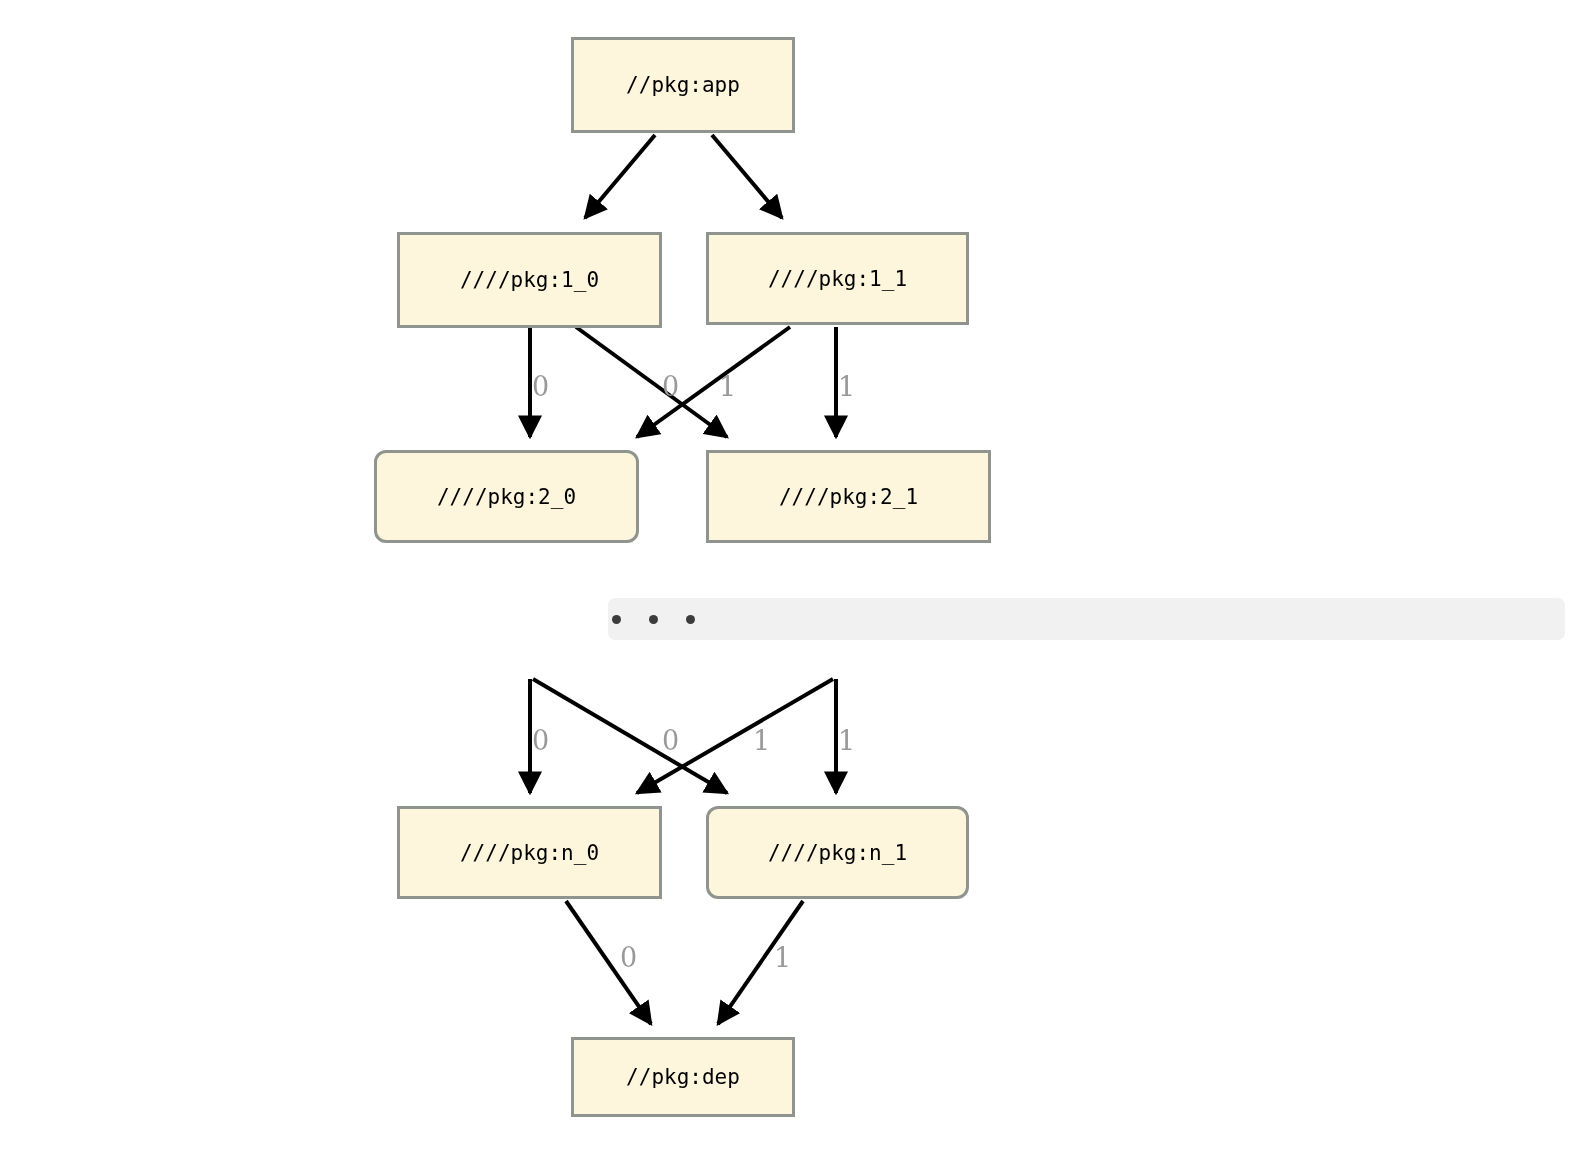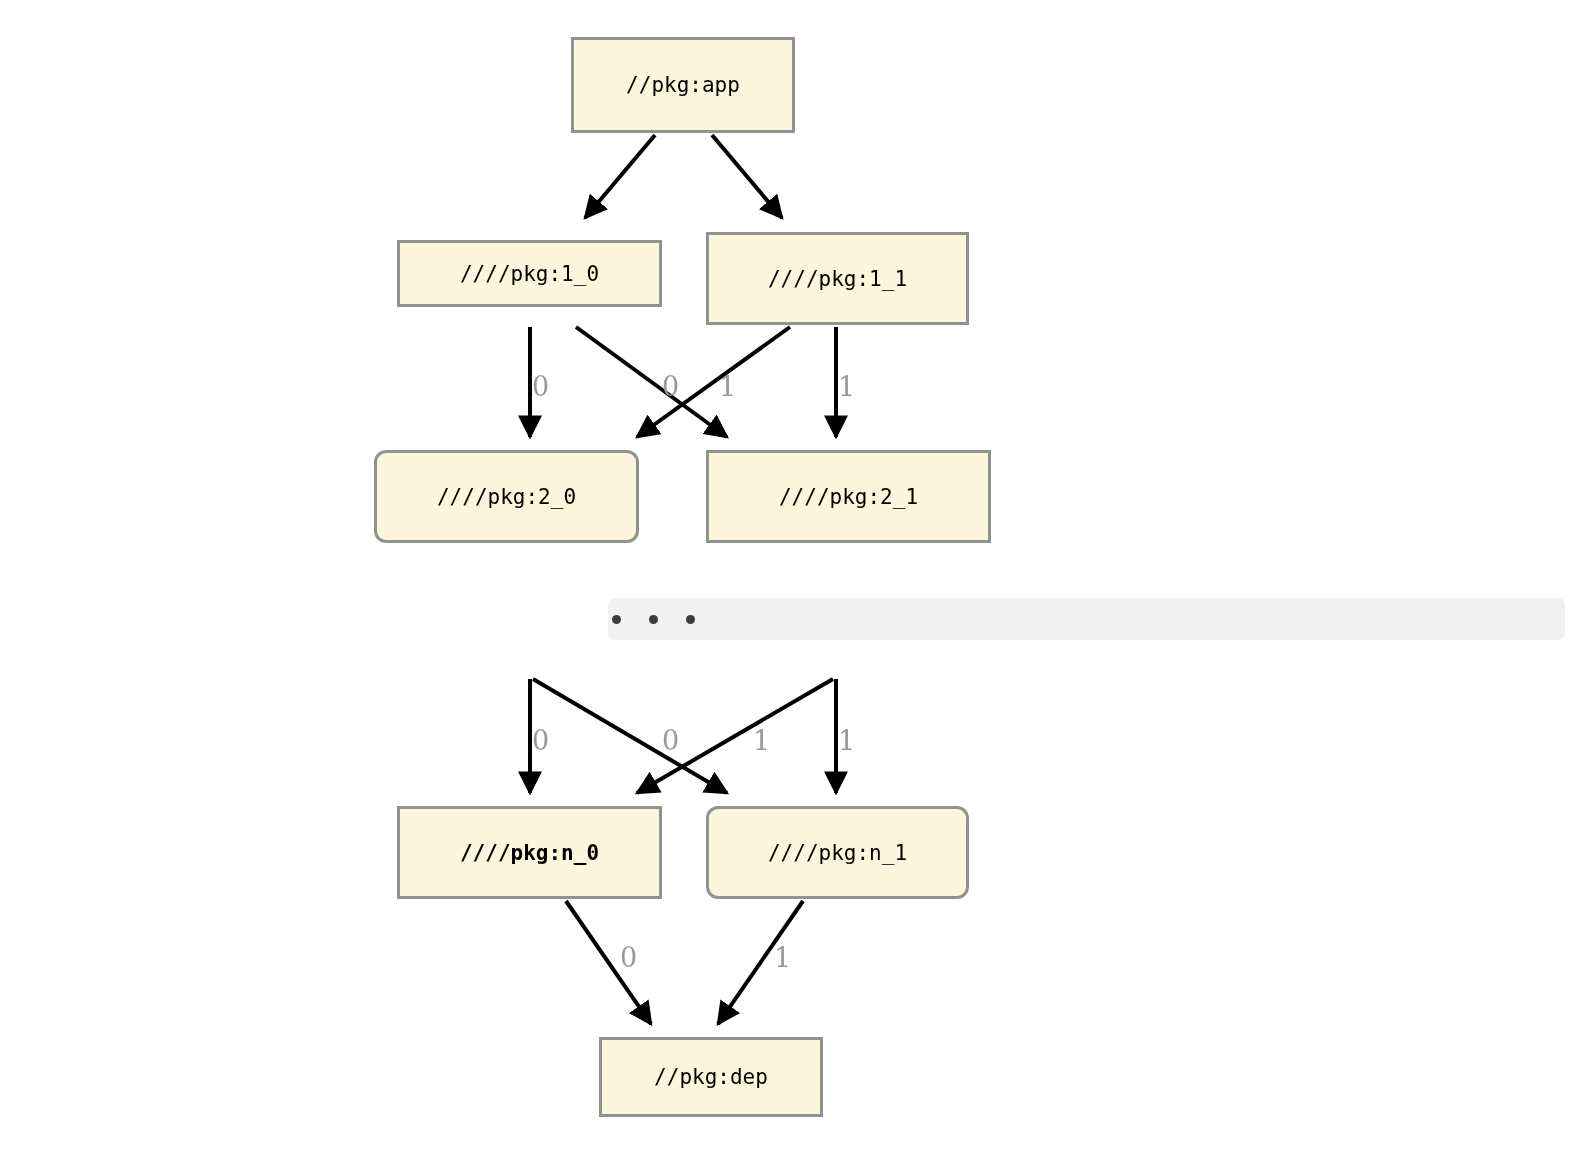--- a/index.html
+++ b/index.html
@@ -111,45 +111,45 @@
 
   <g>
     <path d="M 803 901 L 718 1024" stroke="#000000" stroke-width="4" fill="none" marker-end="url(#arrow)"></path>
   </g>
 </svg>
 
 <div class="node-box" style="left:571px; top:37px; width:224px; height:96px;">
   <span class="node-label">//pkg:app</span>
 </div>
 
-<div class="node-box" style="left:397px; top:240px; width:265px; height:67px;">
+<div class="node-box" style="left:397px; top:232px; width:265px; height:96px;">
   <span class="node-label">////pkg:1_0</span>
 </div>
 
 <div class="node-box" style="left:706px; top:232px; width:263px; height:93px;">
   <span class="node-label">////pkg:1_1</span>
 </div>
 
 <div class="node-box" style="left:374px; top:450px; width:265px; height:93px;border-radius:12px;">
   <span class="node-label">////pkg:2_0</span>
 </div>
 
 <div class="node-box" style="left:706px; top:450px; width:285px; height:93px;">
   <span class="node-label">////pkg:2_1</span>
 </div>
 
-<div class="node-box" style="left:397px; top:806px; width:265px; height:93px;font-weight:bold;">
+<div class="node-box" style="left:397px; top:806px; width:265px; height:93px;">
   <span class="node-label">////pkg:n_0</span>
 </div>
 
 <div class="node-box" style="left:706px; top:806px; width:263px; height:93px;border-radius:12px;">
   <span class="node-label">////pkg:n_1</span>
 </div>
 
-<div class="node-box" style="left:571px; top:1037px; width:224px; height:80px;margin-left:28px;">
+<div class="node-box" style="left:571px; top:1037px; width:224px; height:80px;">
   <span class="node-label">//pkg:dep</span>
 </div>
 
 <span class="edge-label" style="left:532px; top:373px;">0</span>
 <span class="edge-label" style="left:662px; top:373px;">0</span>
 <span class="edge-label" style="left:719px; top:373px;">1</span>
 <span class="edge-label" style="left:838px; top:373px;">1</span>
 <span class="edge-label" style="left:532px; top:727px;">0</span>
 <span class="edge-label" style="left:662px; top:727px;">0</span>
 <span class="edge-label" style="left:753px; top:727px;">1</span>

